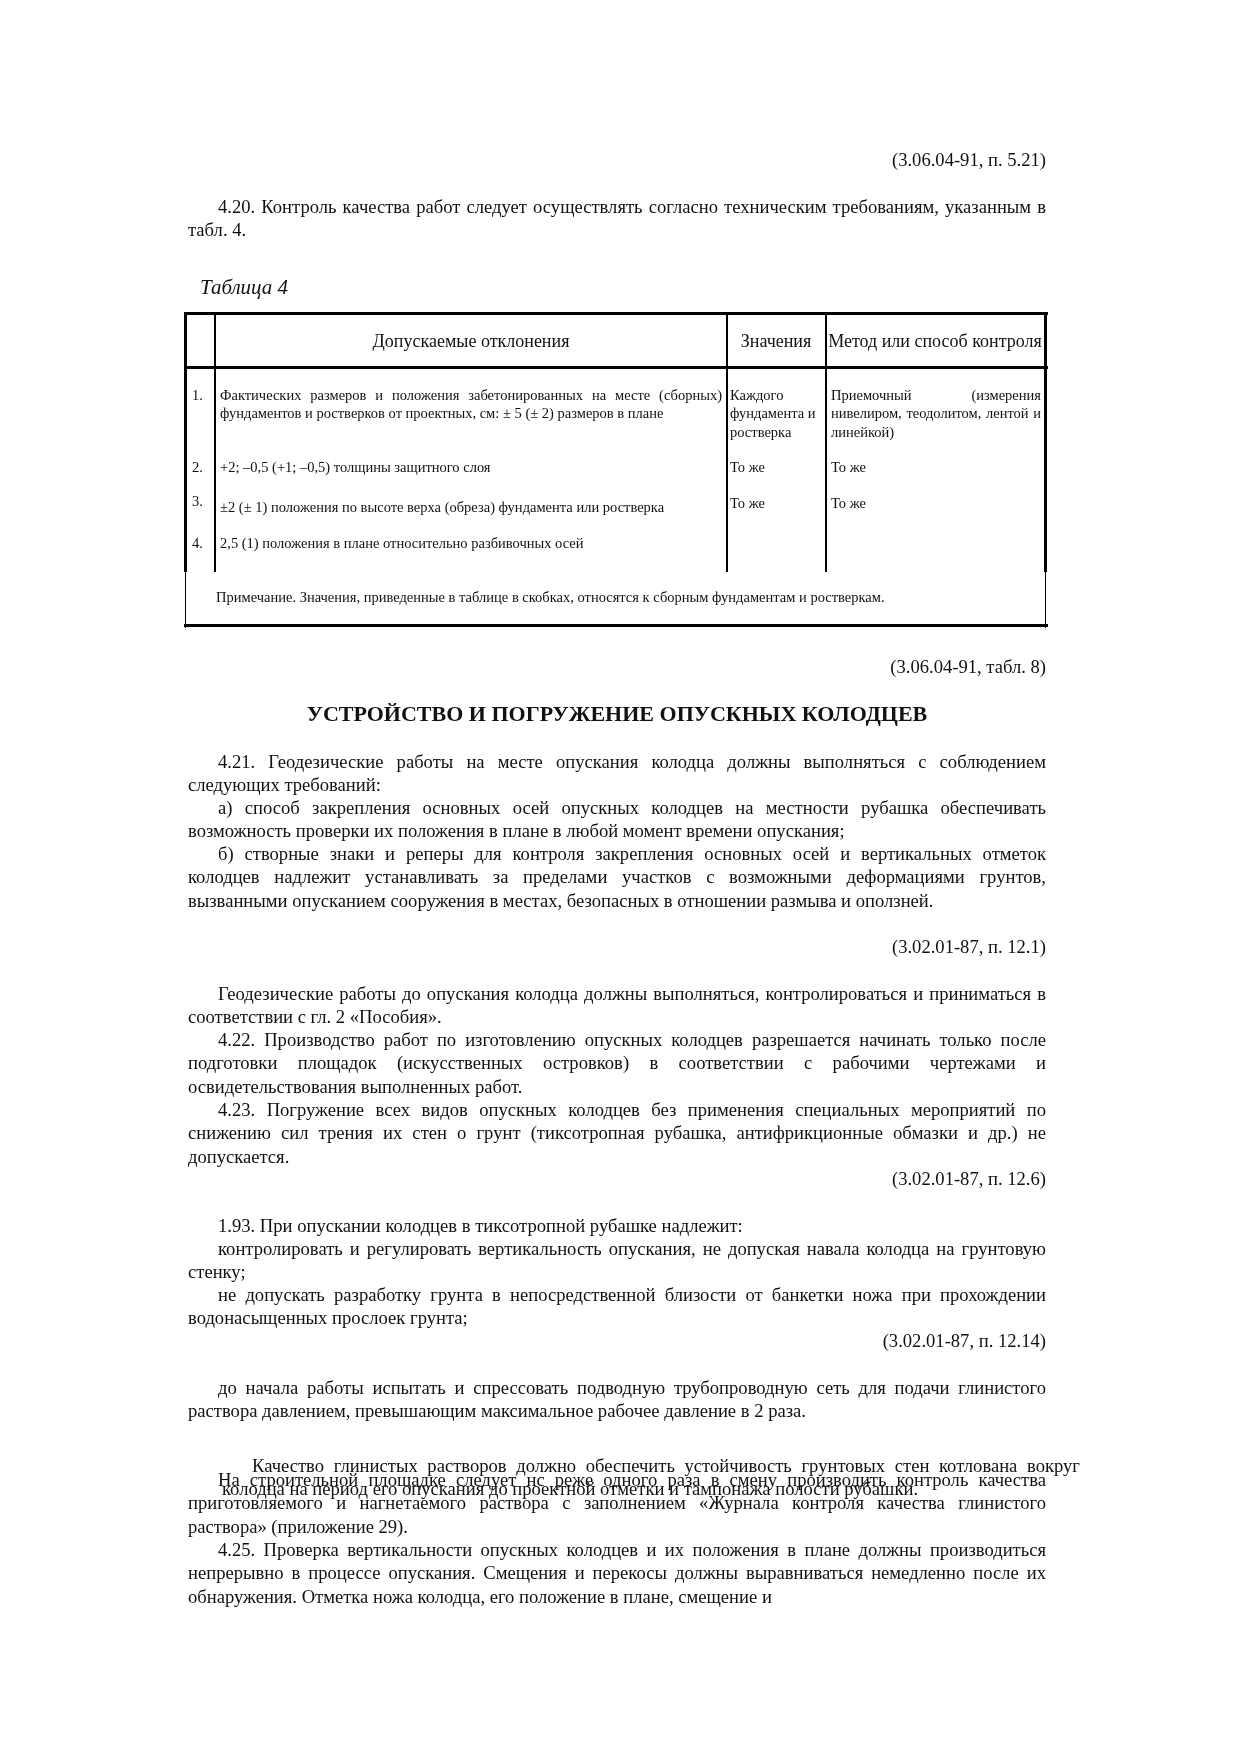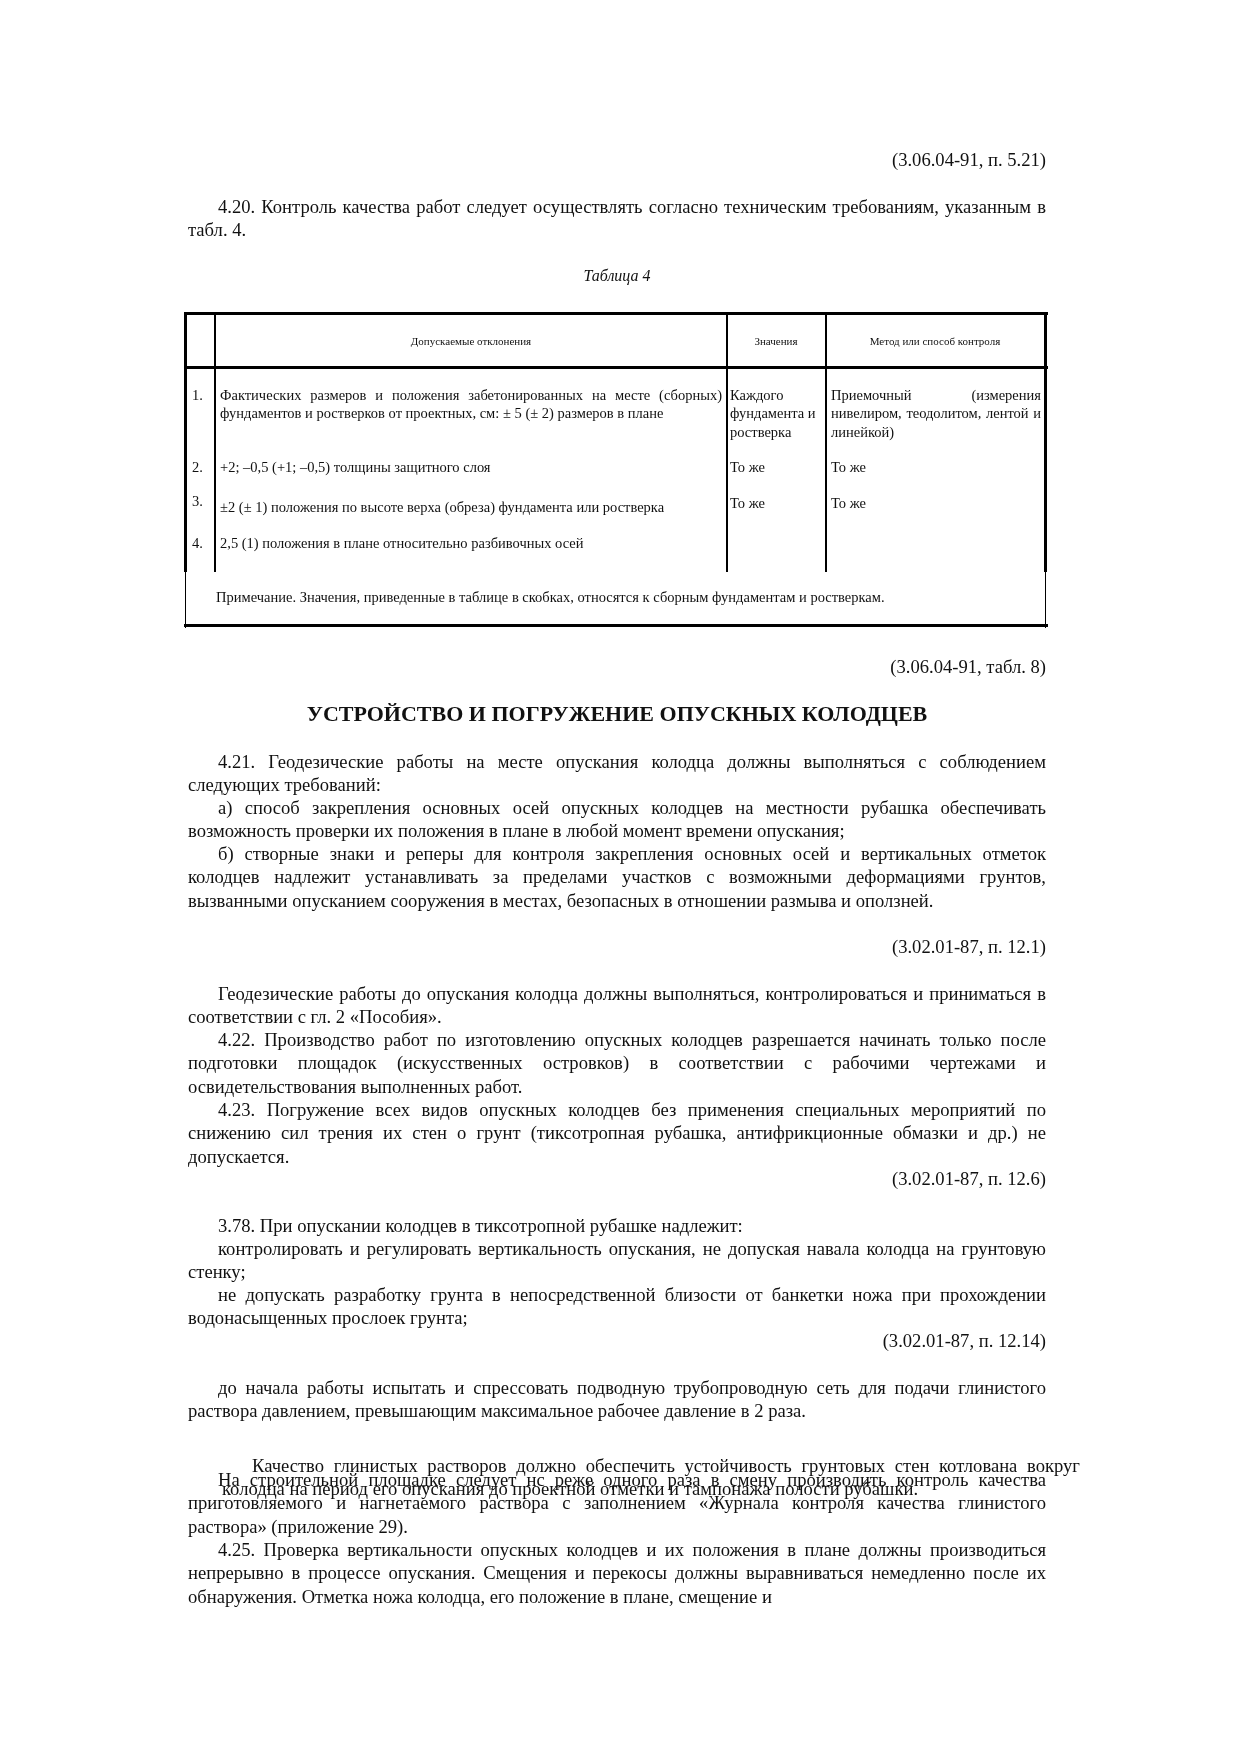--- a/index.html
+++ b/index.html
@@ -1,30 +1,30 @@
 <!DOCTYPE html>
 <html><head>
 <meta charset="utf-8">
 <style>
   html, body { margin: 0; padding: 0; background: #ffffff; }
   body { width: 1240px; height: 1755px; position: relative; overflow: hidden;
          font-family: "Liberation Serif", "DejaVu Serif", serif; color: #111; }
   .page { position: absolute; left: 188px; top: 0; width: 858px; }
   .p { font-size: 18.6px; line-height: 23.3px; text-align: justify; margin: 0; text-indent: 30px; }
   .ref { font-size: 18.6px; line-height: 23.3px; text-align: right; margin: 0; }
-  .caption { font-size: 16px; line-height: 23.3px; text-align: center; font-style: italic; margin: 0; }
+  .caption { font-size: 21px; line-height: 23.3px; text-align: left; font-style: italic; margin: 12px; }
   .heading { font-size: 22px; line-height: 23.3px; text-align: center; font-weight: bold; margin: 0; }
   .abs { position: absolute; left: 0; width: 858px; }
 
   
   .tbl { position: absolute; left: 184px; top: 312px; width: 864px; height: 316px; }
   .tbl .line { position: absolute; background: #000; }
   .cell { position: absolute; font-size: 14.5px; line-height: 18.4px; color: #111; }
   .cell.j { text-align: justify; text-align-last: left; }
-  .hdr { position: absolute; font-size: 11px; line-height: 18px; text-align: center; top: 20px; }
+  .hdr { position: absolute; font-size: 18px; line-height: 18px; text-align: center; top: 20px; }
 </style>
 </head>
 <body>
 
 <div class="page">
   <p class="ref abs" style="top:148px;">(3.06.04-91, п. 5.21)</p>
   <p class="p abs" style="top:195px;">4.20. Контроль качества работ следует осуществлять согласно техническим требованиям, указанным в табл. 4.</p>
   <p class="caption abs" style="top:264px;">Таблица 4</p>
 </div>
 
@@ -85,21 +85,21 @@
   <p class="ref abs" style="top:655px;">(3.06.04-91, табл. 8)</p>
   <p class="heading abs" style="top:702px;">УСТРОЙСТВО И ПОГРУЖЕНИЕ ОПУСКНЫХ КОЛОДЦЕВ</p>
   <p class="p abs" style="top:750px;">4.21. Геодезические работы на месте опускания колодца должны выполняться с соблюдением следующих требований:</p>
   <p class="p abs" style="top:796px;">а) способ закрепления основных осей опускных колодцев на местности рубашка обеспечивать возможность проверки их положения в плане в любой момент времени опускания;</p>
   <p class="p abs" style="top:842px;">б) створные знаки и реперы для контроля закрепления основных осей и вертикальных отметок колодцев надлежит устанавливать за пределами участков с возможными деформациями грунтов, вызванными опусканием сооружения в местах, безопасных в отношении размыва и оползней.</p>
   <p class="ref abs" style="top:935px;">(3.02.01-87, п. 12.1)</p>
   <p class="p abs" style="top:982px;">Геодезические работы до опускания колодца должны выполняться, контролироваться и приниматься в соответствии с гл. 2 «Пособия».</p>
   <p class="p abs" style="top:1028px;">4.22. Производство работ по изготовлению опускных колодцев разрешается начинать только после подготовки площадок (искусственных островков) в соответствии с рабочими чертежами и освидетельствования выполненных работ.</p>
   <p class="p abs" style="top:1098px;">4.23. Погружение всех видов опускных колодцев без применения специальных мероприятий по снижению сил трения их стен о грунт (тиксотропная рубашка, антифрикционные обмазки и др.) не допускается.</p>
   <p class="ref abs" style="top:1167px;">(3.02.01-87, п. 12.6)</p>
-  <p class="p abs" style="top:1214px;">3.78. При опускании колодцев в тиксотропной рубашке надлежит:</p>
+  <p class="p abs" style="top:1214px;">1.93. При опускании колодцев в тиксотропной рубашке надлежит:</p>
   <p class="p abs" style="top:1237px;">контролировать и регулировать вертикальность опускания, не допуская навала колодца на грунтовую стенку;</p>
   <p class="p abs" style="top:1283px;">не допускать разработку грунта в непосредственной близости от банкетки ножа при прохождении водонасыщенных прослоек грунта;</p>
   <p class="ref abs" style="top:1329px;">(3.02.01-87, п. 12.14)</p>
   <p class="p abs" style="top:1376px;">до начала работы испытать и спрессовать подводную трубопроводную сеть для подачи глинистого раствора давлением, превышающим максимальное рабочее давление в 2 раза.</p>
   <p class="p abs" style="top:1454px;margin-left:34px;">Качество глинистых растворов должно обеспечить устойчивость грунтовых стен котлована вокруг колодца на период его опускания до проектной отметки и тампонажа полости рубашки.</p>
   <p class="p abs" style="top:1468px;">На строительной площадке следует нс реже одного раза в смену производить контроль качества приготовляемого и нагнетаемого раствора с заполнением «Журнала контроля качества глинистого раствора» (приложение 29).</p>
   <p class="p abs" style="top:1538px;">4.25. Проверка вертикальности опускных колодцев и их положения в плане должны производиться непрерывно в процессе опускания. Смещения и перекосы должны выравниваться немедленно после их обнаружения. Отметка ножа колодца, его положение в плане, смещение и</p>
 </div>
 
 </body></html>

